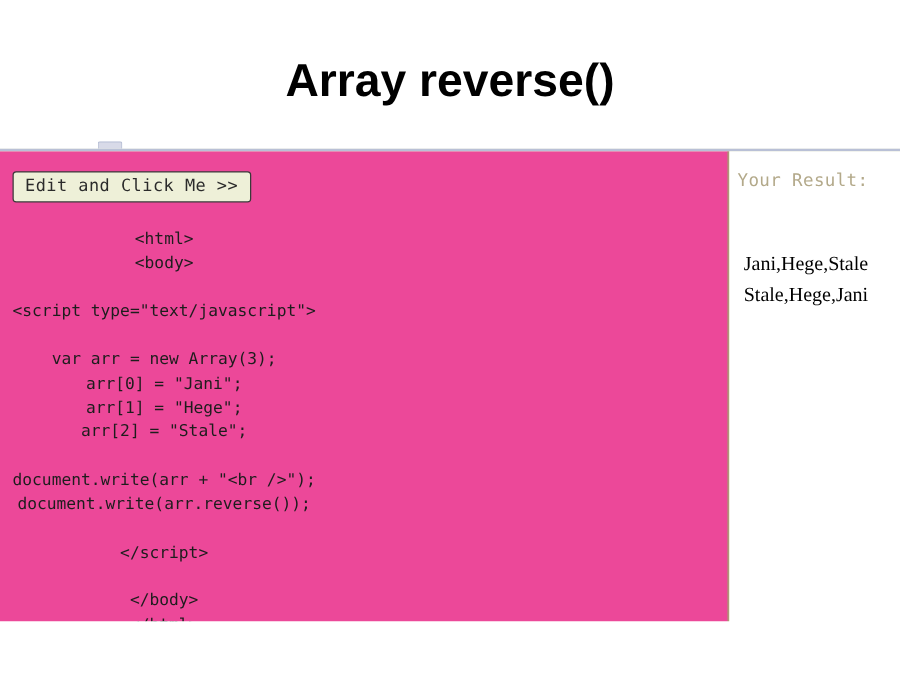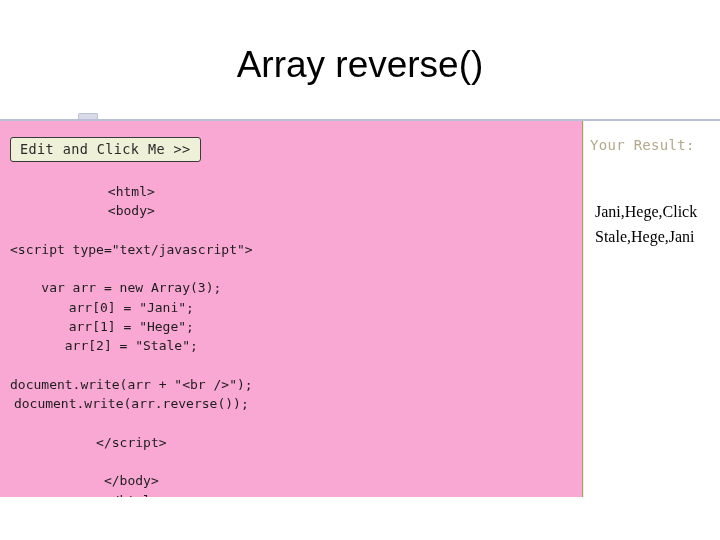--- a/index.html
+++ b/index.html
@@ -12,21 +12,21 @@
     background: #ffffff;
     font-family: "Liberation Sans", sans-serif;
     overflow: hidden;
     position: relative;
   }
   .slide-title {
     text-align: center;
     font-size: 37px;
     font-family: "Liberation Sans", sans-serif;
     color: #000000;
-    font-weight: normal;
+    font-weight: bold;
     margin: 0;
     padding-top: 44px;
     letter-spacing: 0px;
   }
   .tryit-frame {
     position: absolute;
     left: 0px;
     top: 119px;
     width: 720px;
     height: 380px;
@@ -41,21 +41,21 @@
     top: 0;
     width: 720px;
     height: 380px;
   }
   .editor-pane {
     position: absolute;
     left: 0px;
     top: 0px;
     width: 583px;
     height: 380px;
-    background: #f9a8d4;
+    background: #ec4899;
     border-right: 1px solid #9aa36b;
     box-sizing: border-box;
   }
   .result-pane {
     position: absolute;
     left: 584px;
     top: 0px;
     width: 136px;
     height: 380px;
     background: #ffffff;
@@ -155,20 +155,20 @@
 document.write(arr.reverse());
 
 &lt;/script&gt;
 
 &lt;/body&gt;
 &lt;/html&gt;</pre>
     </div>
 
     <div class="result-pane">
       <div class="result-title">Your Result:</div>
-      <pre class="result-lines">Jani,Hege,Click
+      <pre class="result-lines">Jani,Hege,Stale
 Stale,Hege,Jani</pre>
     </div>
 
   </div>
 </div>
 
 <div class="bottom-bar"></div>
 
 </body></html>

